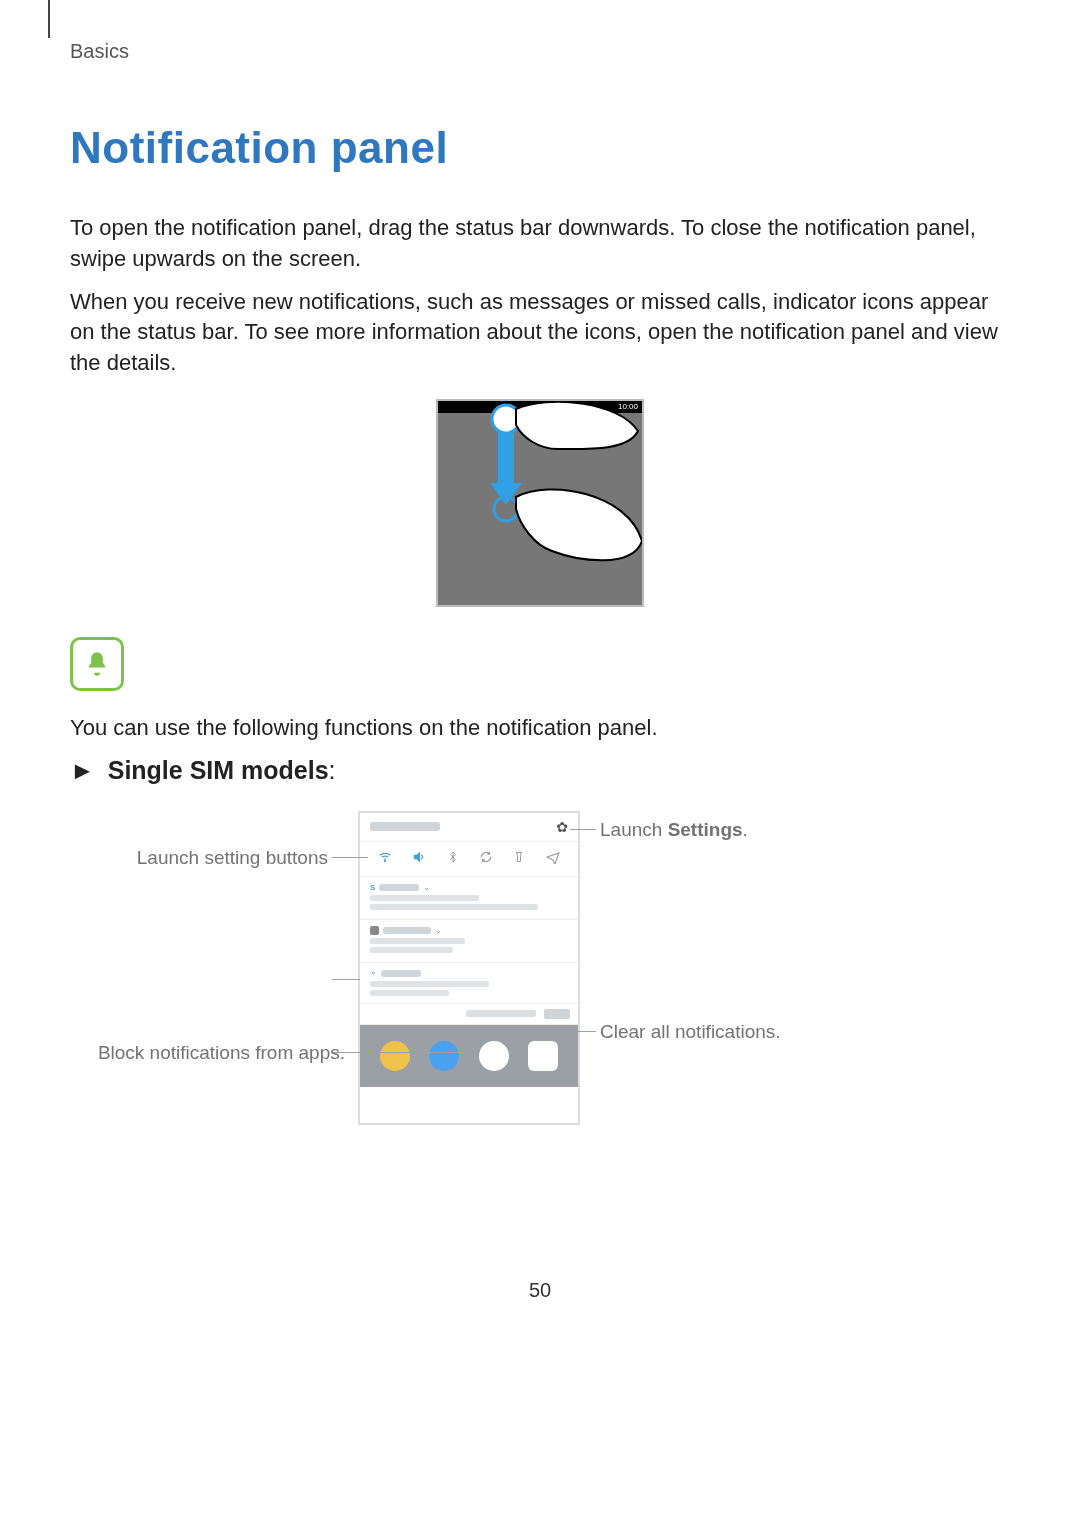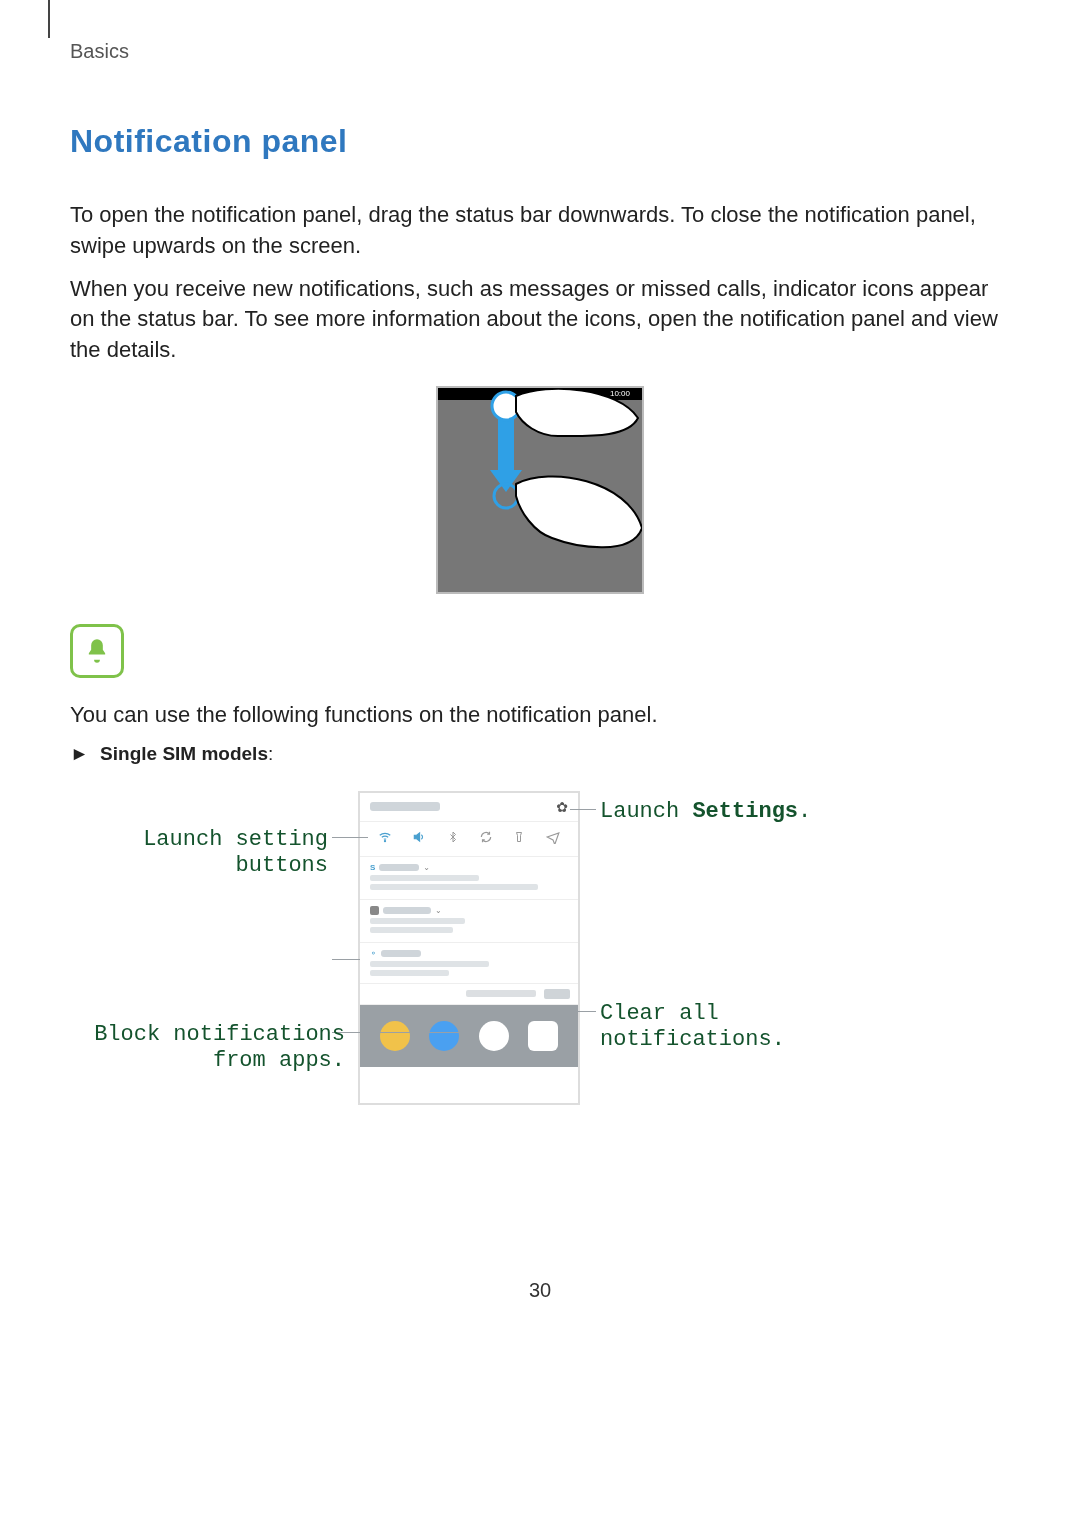--- a/index.html
+++ b/index.html
@@ -23,21 +23,21 @@
     width: 2px;
     height: 38px;
     background: #444;
   }
   .running-head {
     font-size: 20px;
     color: #555;
     margin-bottom: 60px;
   }
   h1.title {
-    font-size: 32px;
+    font-size: 44px;
     font-weight: 700;
     color: #2f78bf;
     margin: 0 0 40px 0;
     letter-spacing: 0.5px;
   }
   h2.subhead {
     font-size: 30px;
     font-weight: 700;
     color: #a34d6d;
     margin: 0 0 12px 0;
@@ -59,21 +59,21 @@
     overflow: hidden;
   }
   .swipe-figure .statusbar {
     position: absolute;
     top: 0; left: 0; right: 0;
     height: 12px;
     background: #000;
     color: #fff;
     font-size: 8px;
     text-align: right;
-    padding-right: 12px;
+    padding-right: 4px;
     box-sizing: border-box;
     line-height: 12px;
   }
   .swipe-figure svg { position: absolute; inset: 0; }
 
   
   .note-row {
     display: flex;
     align-items: center;
     gap: 22px;
@@ -84,21 +84,21 @@
     height: 48px;
     border: 3px solid #7fc24a;
     border-radius: 10px;
     display: flex;
     align-items: center;
     justify-content: center;
   }
   .note-icon svg { width: 28px; height: 28px; fill: #7fc24a; }
 
   .bullet-line {
-    font-size: 19px;
+    font-size: 25px;
     margin: 8px 0 28px 0;
   }
   .bullet-line .arrow { margin-right: 6px; }
 
   
   .diagram {
     position: relative;
     width: 940px;
     height: 320px;
     margin: 0 auto;
@@ -165,24 +165,23 @@
   .ps-app {
     width: 30px; height: 30px; border-radius: 15px;
   }
   .ps-app.a1 { background: #f1c24a; }
   .ps-app.a2 { background: #4aa0f1; }
   .ps-app.a3 { background: #fff; }
   .ps-app.a4 { background: #fff; border-radius: 6px; }
 
   .callout {
     position: absolute;
-    font-size: 22px;
-    color: #14532d;
+    font-size: 19px;
+    color: #737373;
     line-height: 1.2;
-    font-family: Liberation Mono, monospace;
   }
   .callout.left { text-align: right; }
   .callout.right { text-align: left; }
   .leader {
     position: absolute;
     height: 1px;
     background: #9aa0a5;
   }
   .leader.v {
     width: 1px;
@@ -338,14 +337,14 @@
 
     <div class="callout left" style="left:0; top:34px; width:258px">Launch setting buttons</div>
     <div class="callout left" style="left:17px; top:229px; width:258px">Block notifications from apps.</div>
 
     <div class="callout right" style="left:530px; top:6px; width:300px">
       <span>Launch </span><b>Settings</b><span>.</span>
     </div>
     <div class="callout right" style="left:530px; top:208px; width:300px">Clear all notifications.</div>
   </div>
 
-  <div class="pageno">30</div>
+  <div class="pageno">50</div>
 </div>
 
 </body></html>

